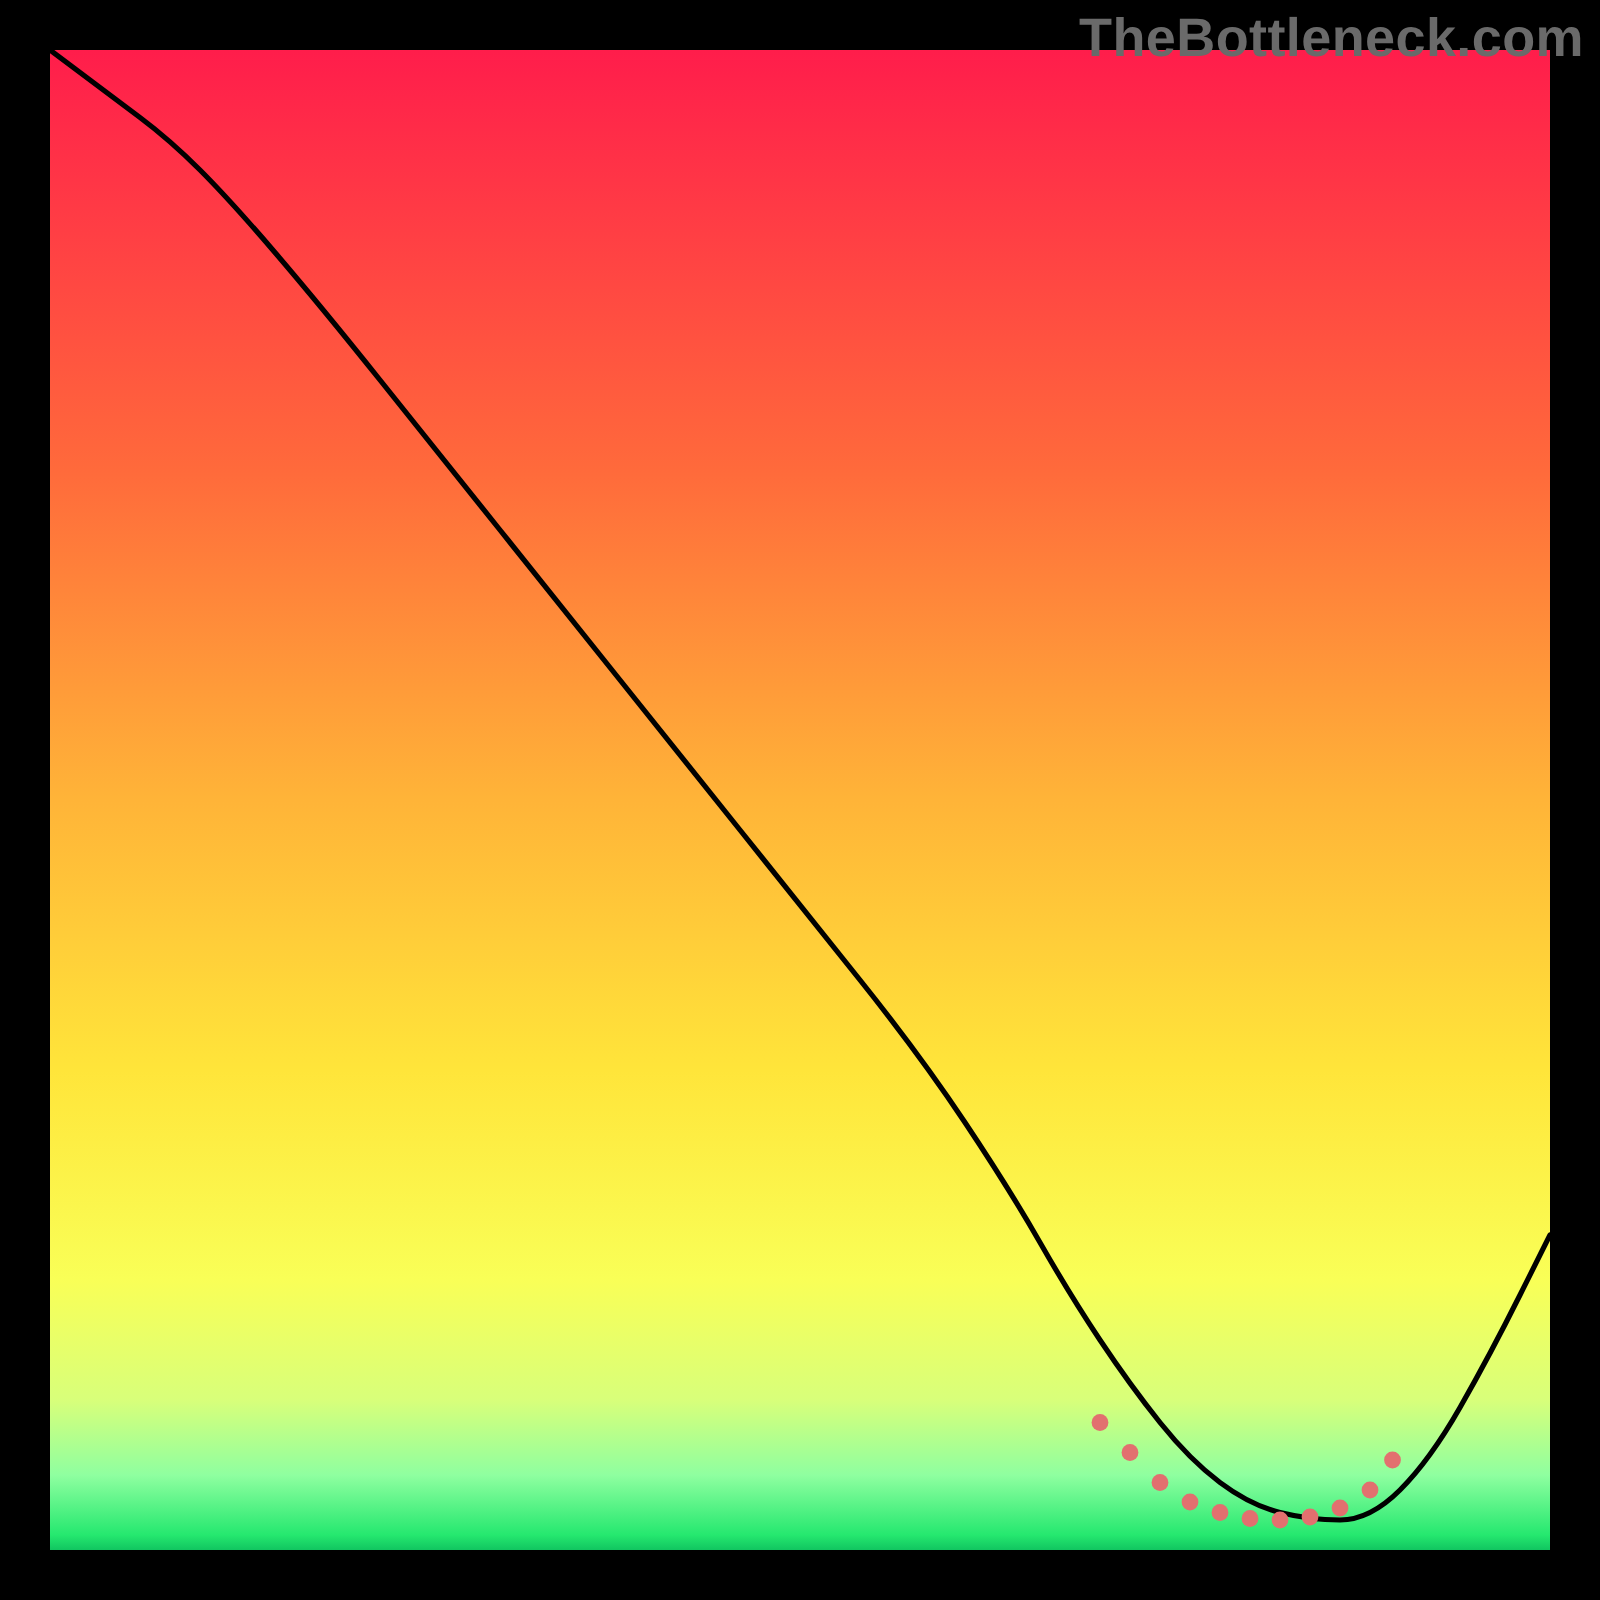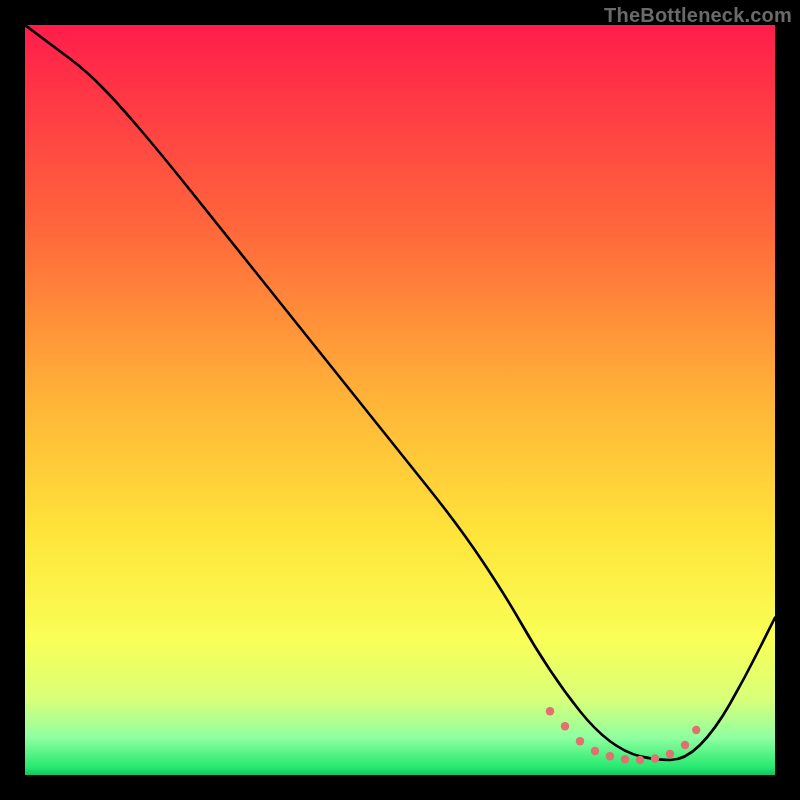--- a/index.html
+++ b/index.html
@@ -15,21 +15,21 @@
     position: relative;
     width: 800px;
     height: 800px;
     background: #000;
   }
   .watermark {
     position: absolute;
     top: 4px;
     right: 8px;
     color: #6a6a6a;
-    font-size: 20px;
+    font-size: 27px;
     font-weight: 600;
     letter-spacing: 0.2px;
     z-index: 20;
   }
   .plot-area {
     position: absolute;
     left: 25px;
     top: 25px;
     width: 750px;
     height: 750px;

